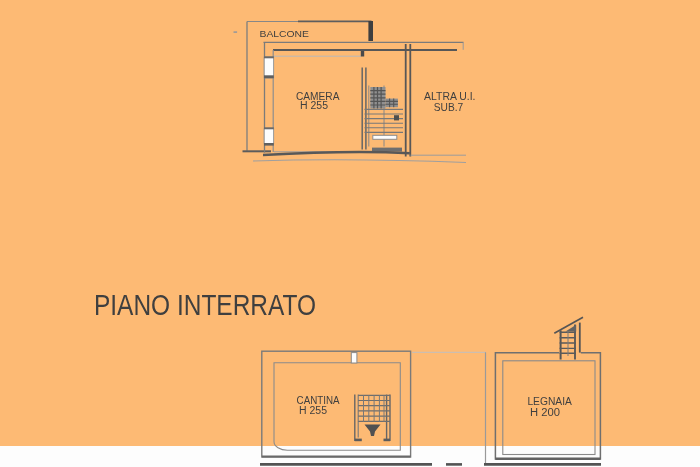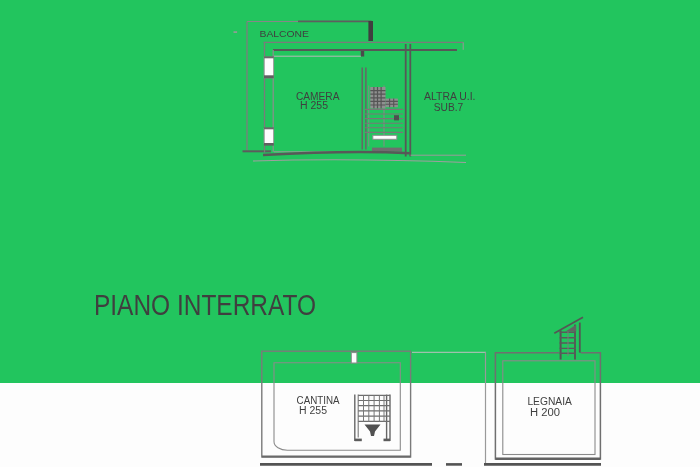--- a/index.html
+++ b/index.html
@@ -1,15 +1,15 @@
 <!DOCTYPE html>
 <html><head><meta charset="utf-8">
 <style>
 html,body{margin:0;padding:0;width:700px;height:467px;overflow:hidden;background:#fdfdfd}
-.page{position:relative;width:700px;height:383px;background:#22c55e}
+.page{position:relative;width:700px;height:446px;background:#fdba74}
 svg{position:absolute;top:0;left:0;filter:blur(0.55px)}
 text{font-family:"Liberation Sans",sans-serif;fill:#3f3f3f;filter:blur(0.35px)}
 text.big{filter:none}
 </style></head><body>
 <div class="page">
 <svg width="700" height="467" viewBox="0 0 700 467" shape-rendering="geometricPrecision">
 
 <g>
 <path d="M247,21.5 H298" stroke="#878787" stroke-width="1.2" fill="none"></path>
 <path d="M298,21.3 H371.5" stroke="#5e5e5e" stroke-width="1.7" fill="none"></path>

